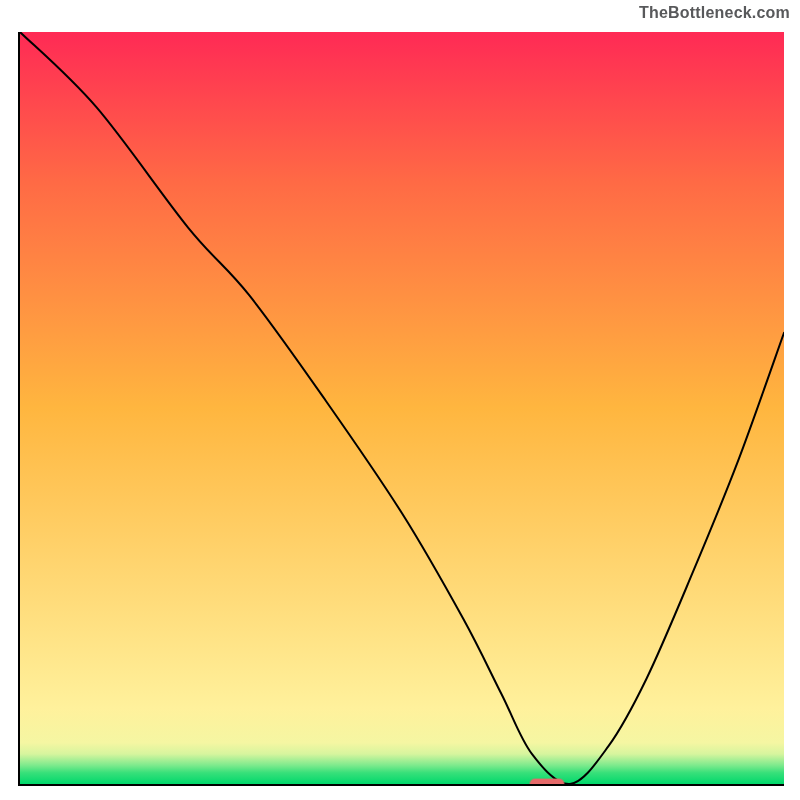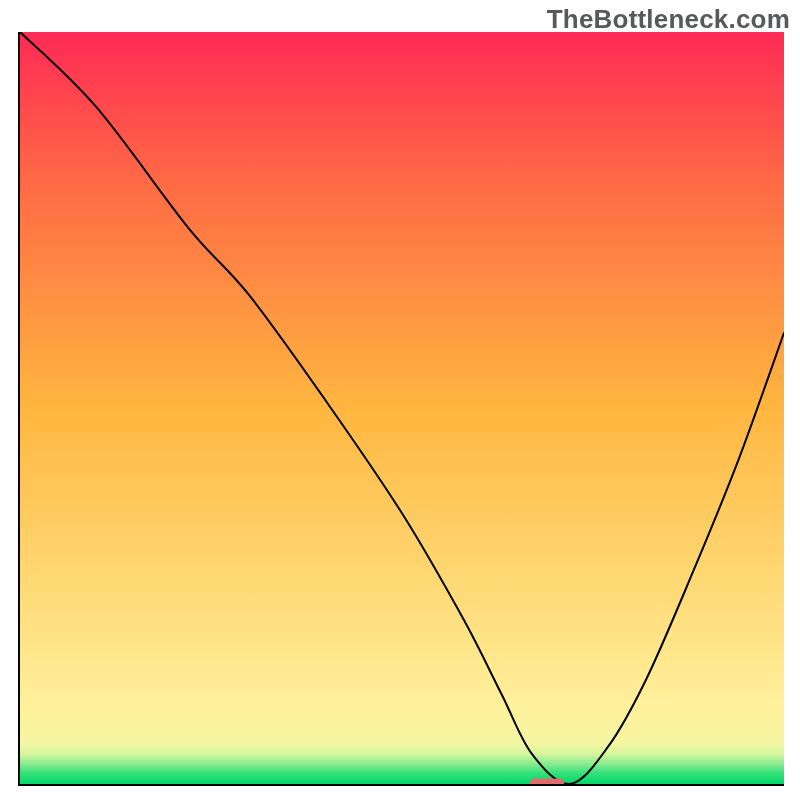--- a/index.html
+++ b/index.html
@@ -13,21 +13,21 @@
   }
   .stage {
     position: relative;
     width: 800px;
     height: 800px;
   }
   .brand {
     position: absolute;
     top: 4px;
     right: 10px;
-    font-size: 26px;
+    font-size: 16px;
     font-weight: 600;
     color: #58595b;
     letter-spacing: 0.2px;
   }
   .plot-area {
     position: absolute;
     left: 18px;
     top: 32px;
     width: 764px;
     height: 752px;

